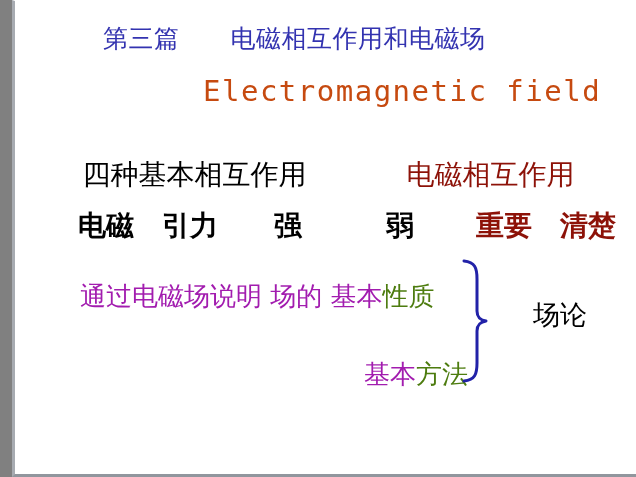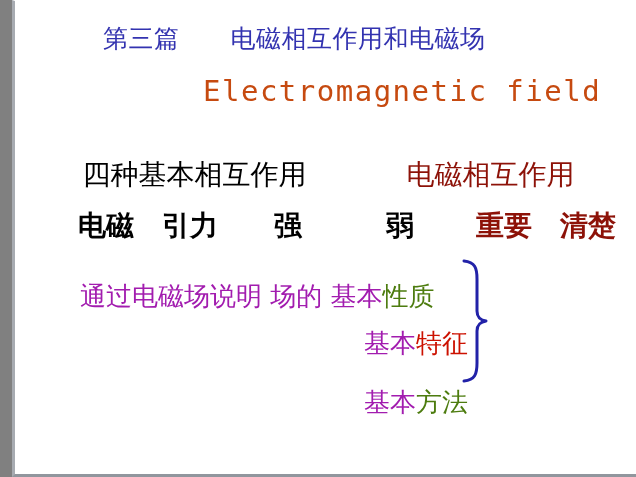--- a/index.html
+++ b/index.html
@@ -49,21 +49,21 @@
   .red { color: #cc1100; }
   .orange { color: #4d7c0f; }
   .blue { color: #a21caf; }
 
   #row1 .seg2 { margin-left: 100px; }
   #row2 .seg2 { margin-left: 62px; }
 
   
   #fb-line1 { left: 32px; top: 256px; font-size: 26px; }
   #fb-line2 { left: 316px; top: 303px; font-size: 26px; }
-  #fb-line3 { left: 316px; top: 362px; font-size: 26px; }
+  #fb-line3 { left: 316px; top: 334px; font-size: 26px; }
 
   #brace {
     position: absolute;
     left: 446px; top: 258px;
     width: 28px; height: 124px;
   }
   #brace svg { display: block; }
 
   #field-theory-label {
     position: absolute;
@@ -88,29 +88,27 @@
   </div>
 
   <div class="line" id="row2">
     <span class="blk">电磁　引力　　强　　　弱</span><span class="dkred seg2">重要　清楚</span>
   </div>
 
   <div class="line" id="fb-line1">
     <span class="blue">通过电磁场说明 场的 基本</span><span class="orange">性质</span>
   </div>
 
-  <div class="line" id="fb-line2">
-    <span class="blue">基本</span><span class="red">特征</span>
-  </div>
 
   <div class="line" id="fb-line3">
     <span class="blue">基本</span><span class="orange">方法</span>
   </div>
 
   <div id="brace">
     <svg width="28" height="124" viewBox="0 0 28 124" aria-hidden="true">
       <path d="M3 2 C14 3 16 9 16 20 L16 52 C16 59 20 61 25 62
                C20 63 16 65 16 72 L16 104 C16 115 14 121 3 122" fill="none" stroke="#2222a8" stroke-width="3" stroke-linecap="round" stroke-linejoin="round"></path>
     </svg>
   </div>
 
+  <div id="field-theory-label">场论</div>
 
 </div>
 
 </body></html>

